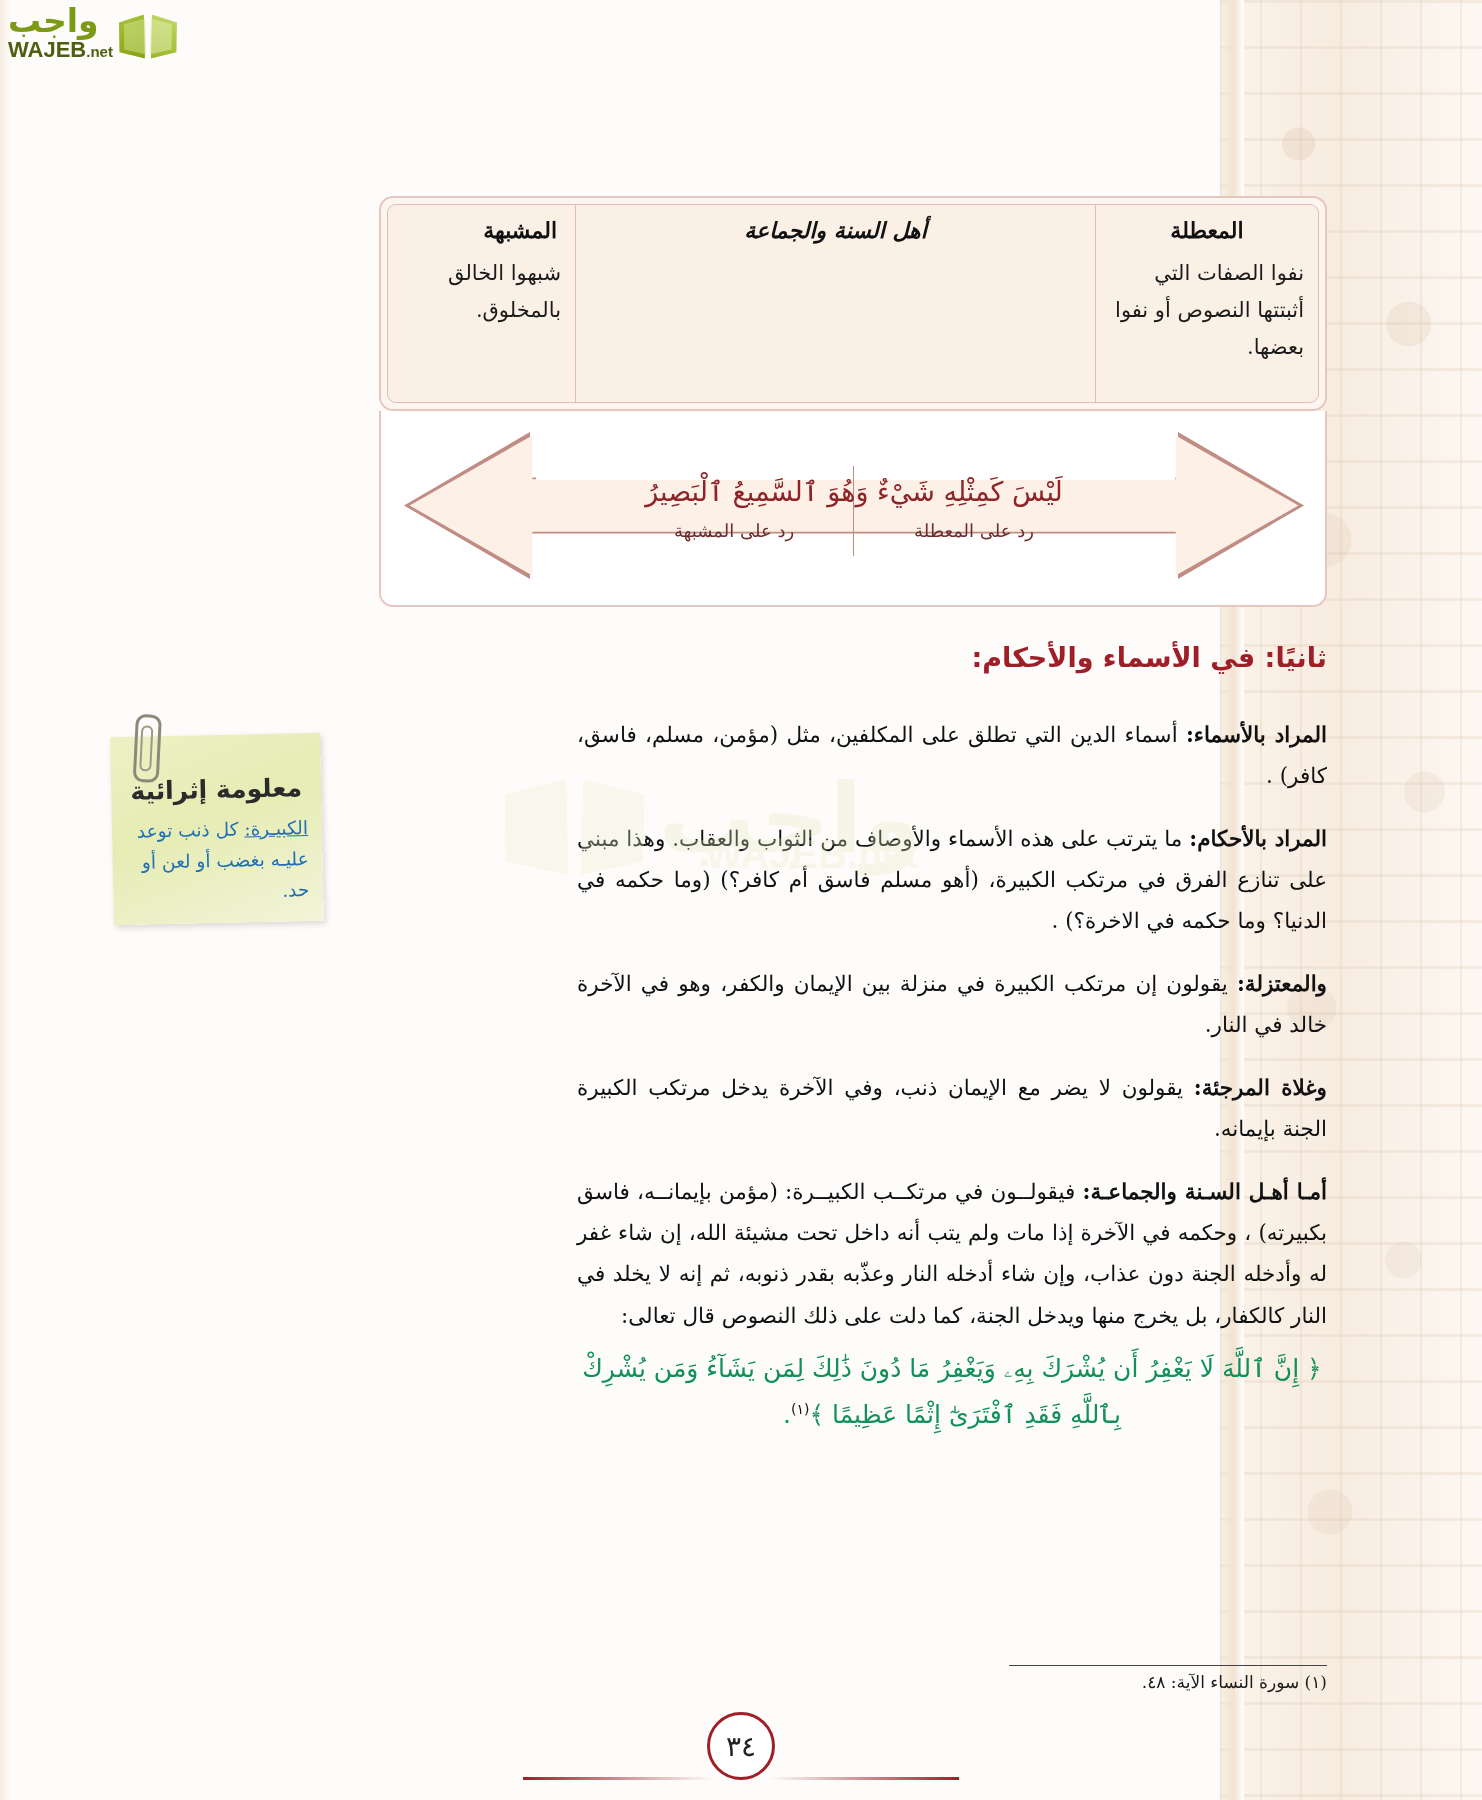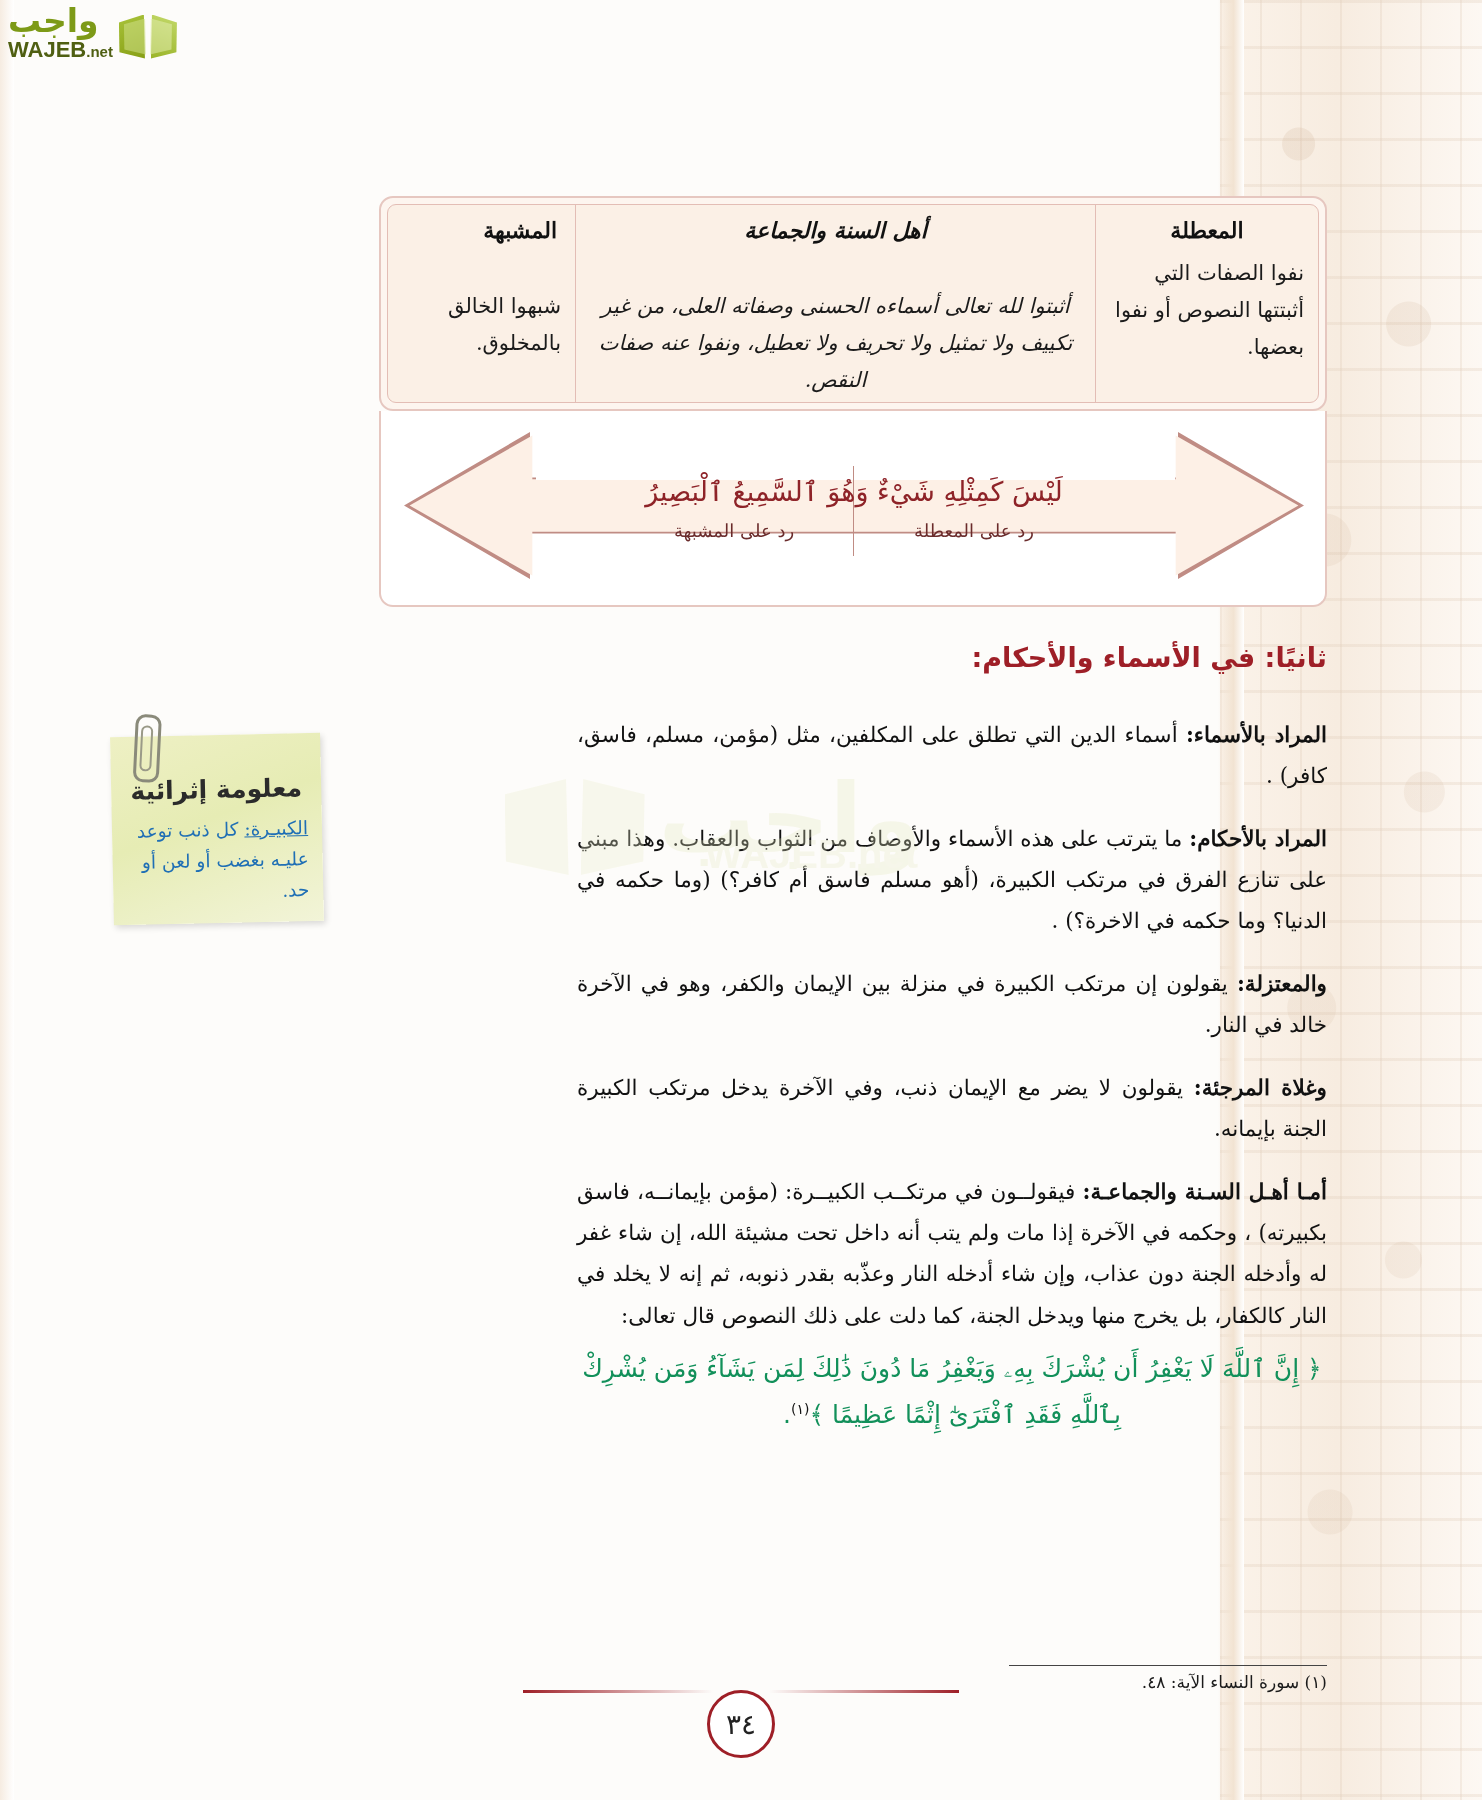--- a/index.html
+++ b/index.html
@@ -73,21 +73,21 @@
   .table-wrap{
     position:absolute;top:196px;right:155px;width:948px;height:215px;
     border:2px solid #e6c7c0;border-radius:14px;background:#fdf5ef;
     box-sizing:border-box;padding:6px;
   }
   .table-inner{
     display:flex;width:100%;height:100%;border:1.5px solid #e3bdb5;
     border-radius:9px;background:#fbf0e6;box-sizing:border-box;overflow:hidden;
   }
   .col{box-sizing:border-box;padding:12px 14px 10px;display:flex;flex-direction:column;}
-  .col + .col{border-right:1.5px solid #e3bdb5;gap:33px;}
+  .col + .col{border-right:1.5px solid #e3bdb5;}
   .col-moattila{width:222px;}
   .col-ahlsunna{flex:1;font-style:italic;}
   .col-moshabbiha{width:188px;}
   .col-head{
     text-align:center;font-size:22px;font-weight:700;color:#111;
     font-family:"DejaVu Serif","Liberation Serif",serif;margin-bottom:12px;
   }
   .col-head.right-head{text-align:right;padding-right:4px;}
   .col-body{
     font-size:21px;line-height:1.75;color:#1b1b1b;
@@ -221,21 +221,21 @@
     position:absolute;top:1665px;right:155px;width:318px;height:1px;background:#444;
   }
   .footnote{
     position:absolute;top:1672px;right:155px;width:400px;text-align:right;
     font-size:17px;color:#1b1b1b;font-family:"DejaVu Serif","Liberation Serif",serif;
   }
 
   
   .pagenum-wrap{
     position:absolute;top:1690px;left:0;width:1482px;height:90px;
-    display:flex;align-items:flex-start;justify-content:center;
+    display:flex;align-items:flex-end;justify-content:center;
   }
   .pn-line{height:3px;width:190px;background:linear-gradient(90deg,rgba(158,31,39,0),#9e1f27);}
   .pn-line.r{background:linear-gradient(90deg,#9e1f27,rgba(158,31,39,0));}
   .pn-circle{
     width:62px;height:62px;border-radius:50%;border:3px solid #9e1f27;
     display:flex;align-items:center;justify-content:center;
     font-size:28px;color:#222;font-family:"DejaVu Serif","Liberation Serif",serif;
     background:#fff;margin:0 -6px;z-index:2;
   }
 </style>
@@ -265,21 +265,20 @@
 
 
   <div class="table-wrap">
     <div class="table-inner">
       <div class="col col-moattila">
         <div class="col-head">المعطلة</div>
         <div class="col-body">نفوا الصفات التي أثبتتها النصوص أو نفوا بعضها.</div>
       </div>
       <div class="col col-ahlsunna">
         <div class="col-head">أهل السنة والجماعة</div>
-        <div class="col-body">أثبتوا لله تعالى أسماءه الحسنى وصفاته العلى، من غير تكييف ولا تمثيل ولا تحريف ولا تعطيل، ونفوا عنه صفات النقص.</div>
       </div>
       <div class="col col-moshabbiha">
         <div class="col-head right-head">المشبهة</div>
         <div class="col-body">شبهوا الخالق بالمخلوق.</div>
       </div>
     </div>
   </div>
 
   <div class="arrow-box"></div>
   <div class="arrow-outline"></div>

